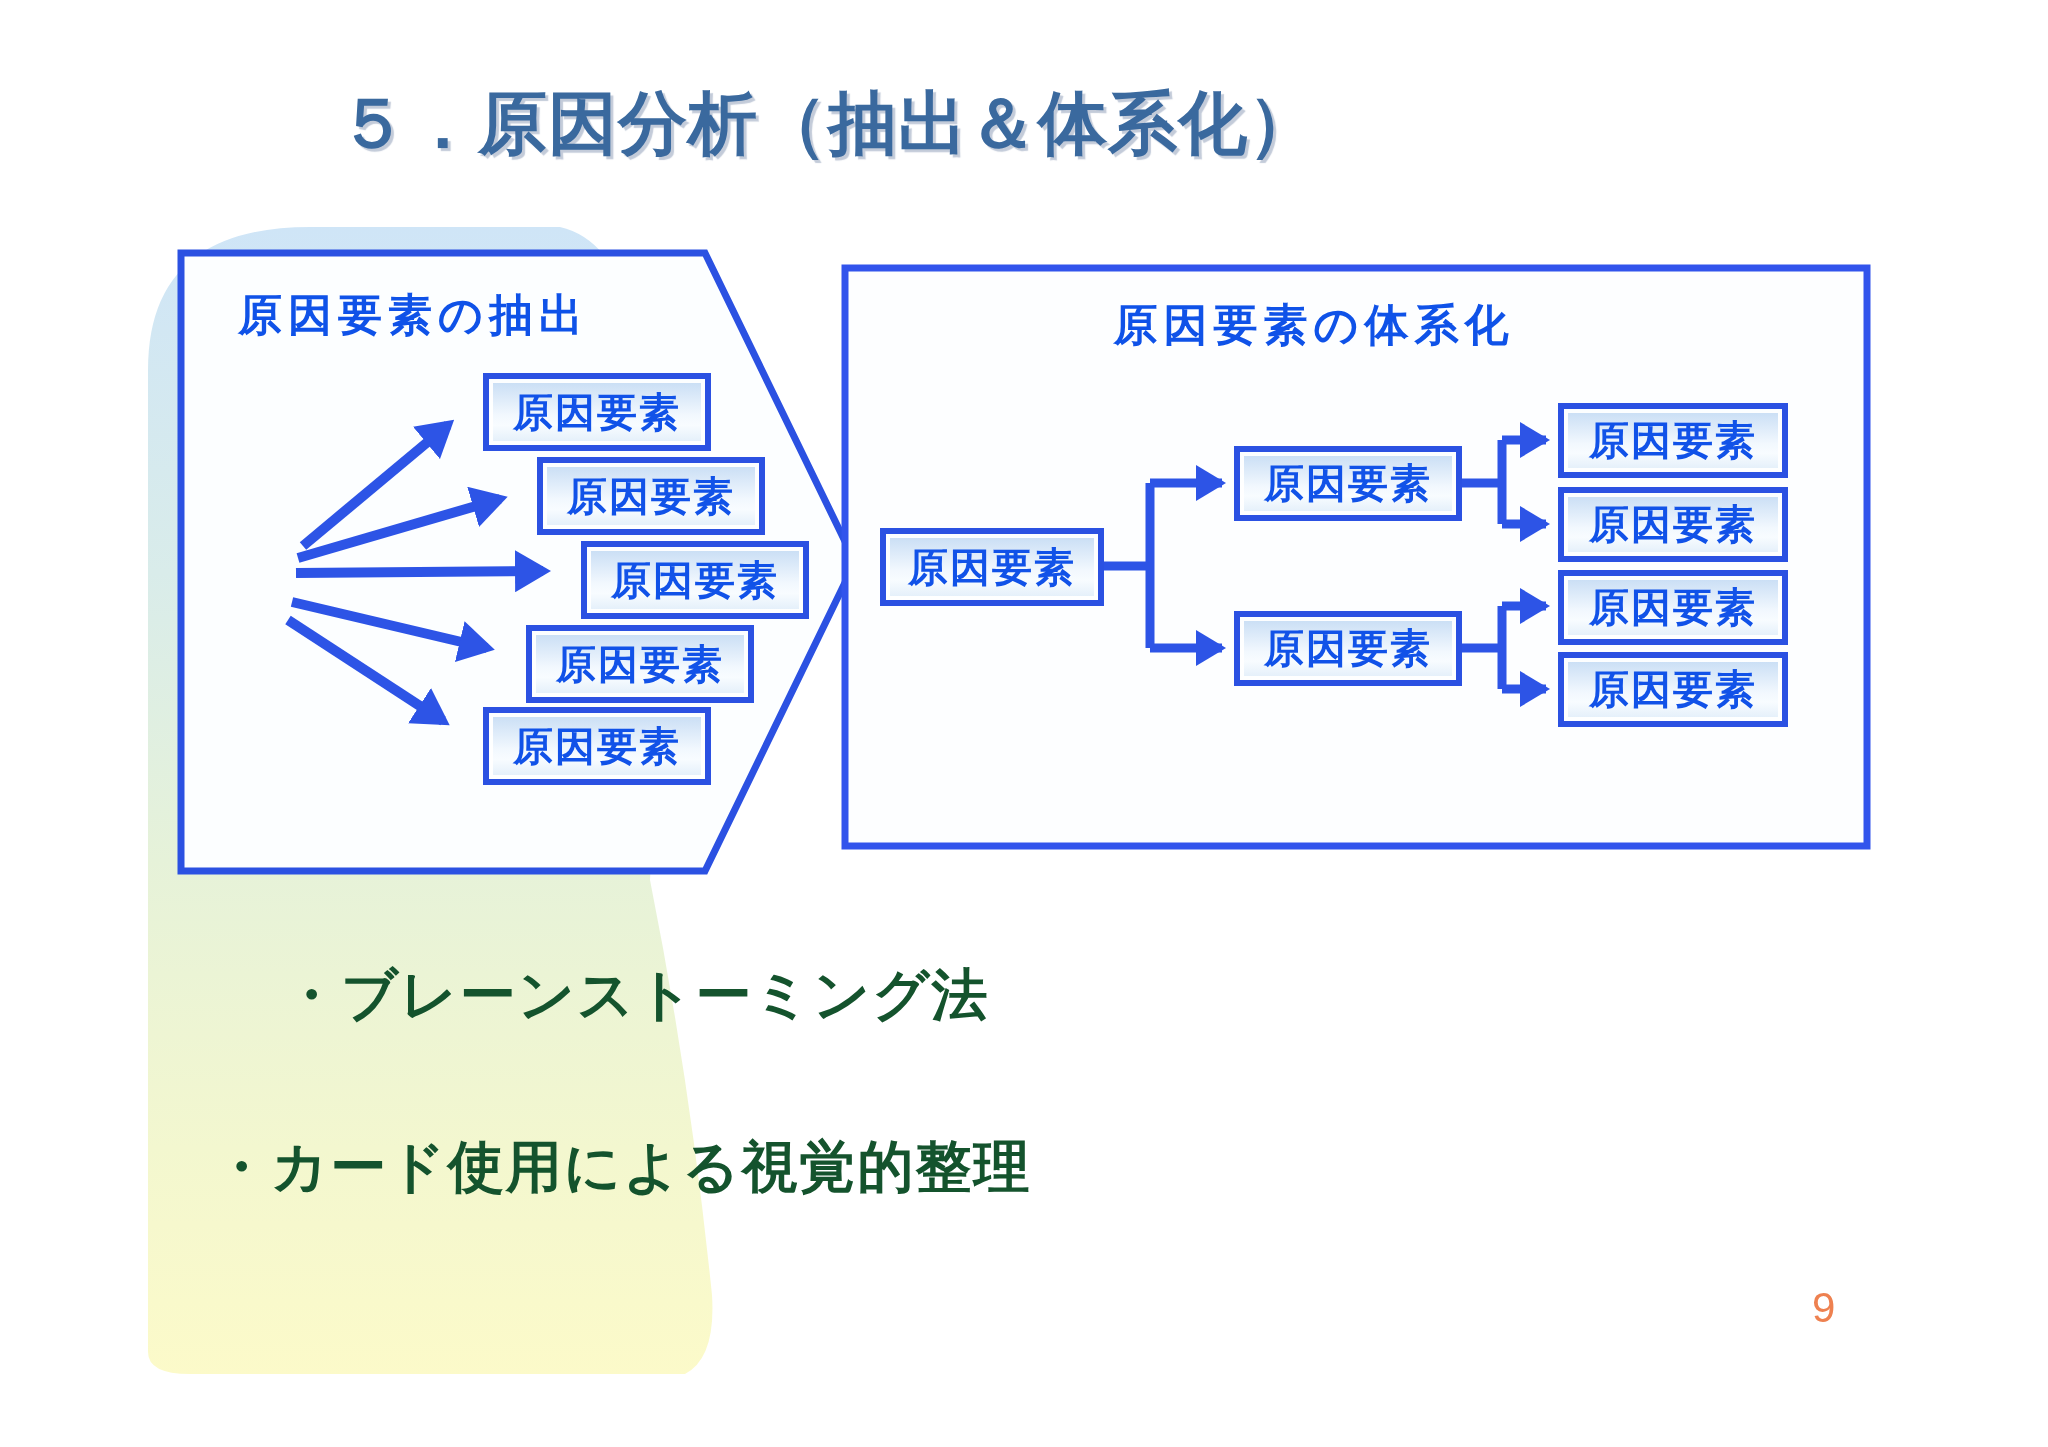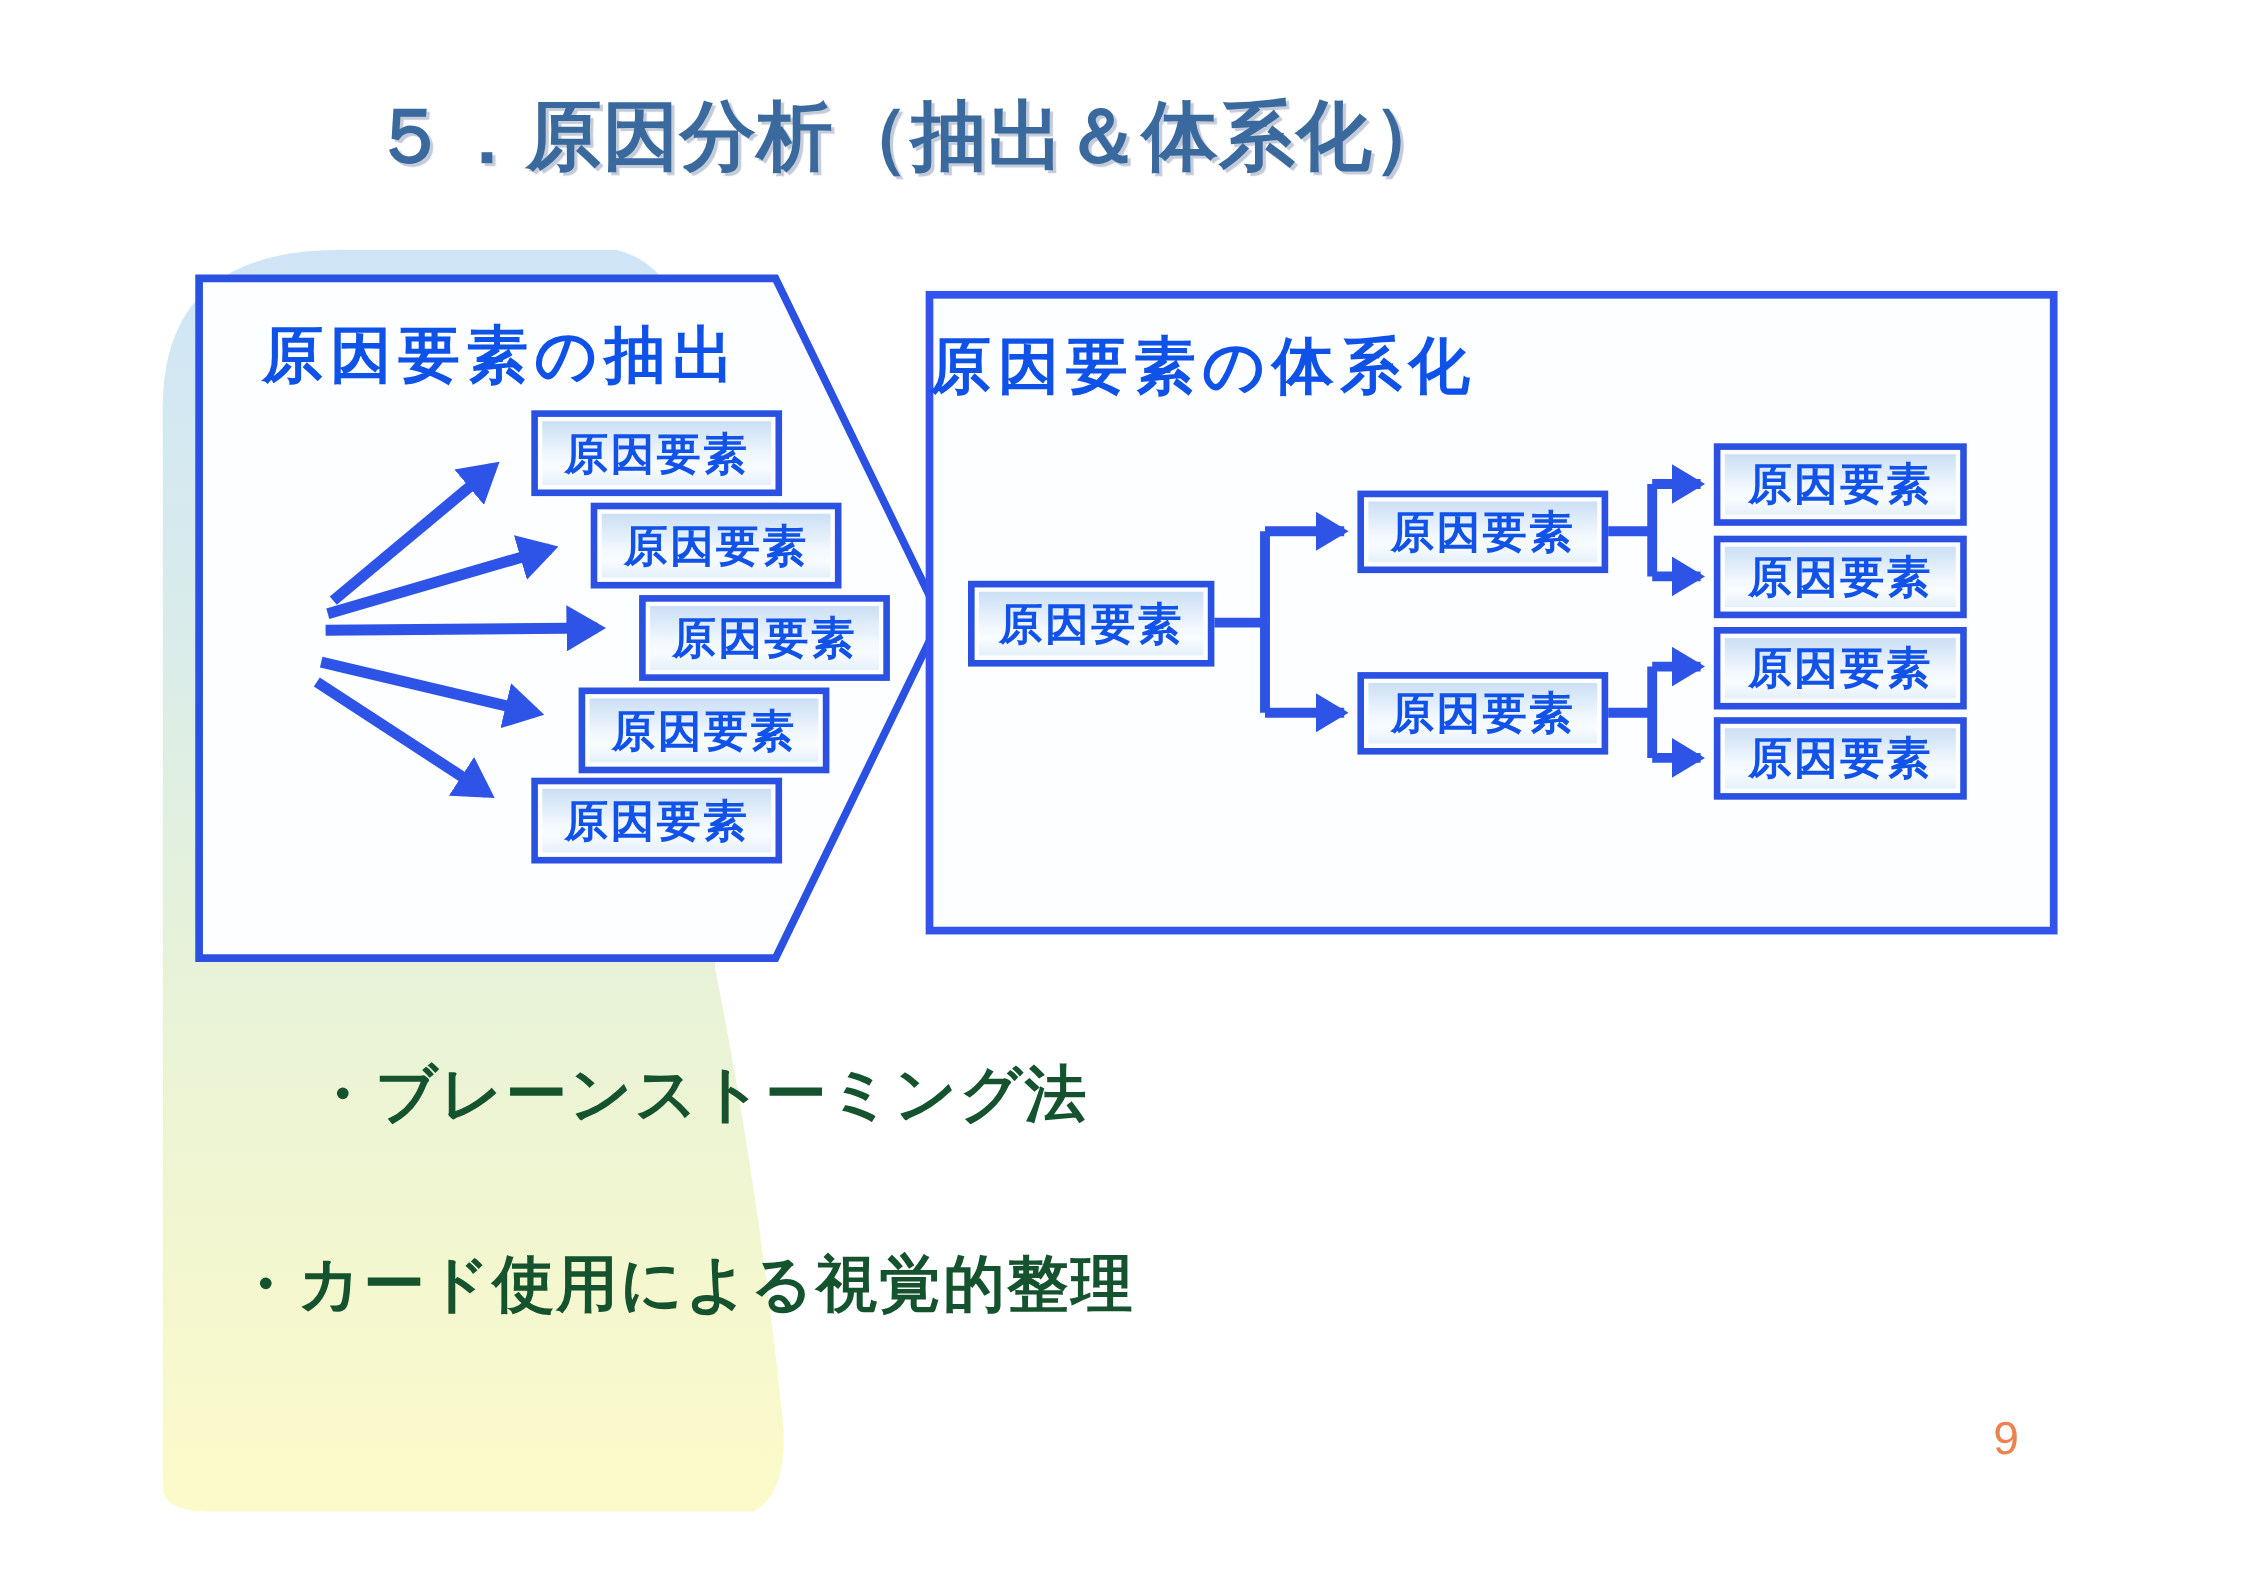--- a/index.html
+++ b/index.html
@@ -10,21 +10,21 @@
   #shapes{position:absolute;left:0;top:0;width:2048px;height:1447px;}
   .node{
     position:absolute;box-sizing:border-box;
     border:6px solid #2b51e2;
     background:linear-gradient(180deg,#c6dcf4 0%,#f2f8fe 55%,#f8fcff 70%,#e0edf9 100%);
     box-shadow:inset 0 0 0 4px rgba(255,255,255,.95);
     display:flex;align-items:center;justify-content:center;
     color:#1152e8;font-weight:bold;font-size:40px;letter-spacing:2px;
   }
   .panel-title{
-    position:absolute;color:#0f52e8;font-weight:bold;font-size:56px;letter-spacing:6px;white-space:nowrap;
+    position:absolute;color:#0f52e8;font-weight:bold;font-size:44px;letter-spacing:6px;white-space:nowrap;
   }
   #main-title{
     position:absolute;left:338px;top:78px;
     color:#3a699e;font-weight:bold;font-size:69px;letter-spacing:1px;white-space:nowrap;
     text-shadow:3px 3px 1px rgba(40,70,120,.28);
   }
   .bullet{
     position:absolute;color:#14532d;font-weight:bold;font-size:56px;letter-spacing:2px;white-space:nowrap;
   }
   #page-number{
@@ -79,21 +79,21 @@
       <path d="M1462,648 L1502,648 M1502,606 L1502,689"></path>
       <line x1="1502" y1="606" x2="1546" y2="606" marker-end="url(#arrowTree)"></line>
       <line x1="1502" y1="689" x2="1546" y2="689" marker-end="url(#arrowTree)"></line>
     </g>
   </svg>
 
   <div id="main-title">５．原因分析（抽出＆体系化）</div>
 
   <div class="panel-title" style="left:238px;top:286px;">原因要素の抽出</div>
 
-  <div class="panel-title" style="left:845px;top:296px;width:1022px;">原因要素の体系化</div>
+  <div class="panel-title" style="left:803px;top:296px;width:1022px;text-align:center;">原因要素の体系化</div>
 
   <div class="node" style="left:483px;top:373px;width:228px;height:78px;">原因要素</div>
   <div class="node" style="left:537px;top:457px;width:228px;height:78px;">原因要素</div>
   <div class="node" style="left:581px;top:541px;width:228px;height:78px;">原因要素</div>
   <div class="node" style="left:526px;top:625px;width:228px;height:78px;">原因要素</div>
   <div class="node" style="left:483px;top:707px;width:228px;height:78px;">原因要素</div>
 
   <div class="node" style="left:880px;top:528px;width:224px;height:78px;">原因要素</div>
   <div class="node" style="left:1234px;top:446px;width:228px;height:75px;">原因要素</div>
   <div class="node" style="left:1234px;top:611px;width:228px;height:75px;">原因要素</div>

